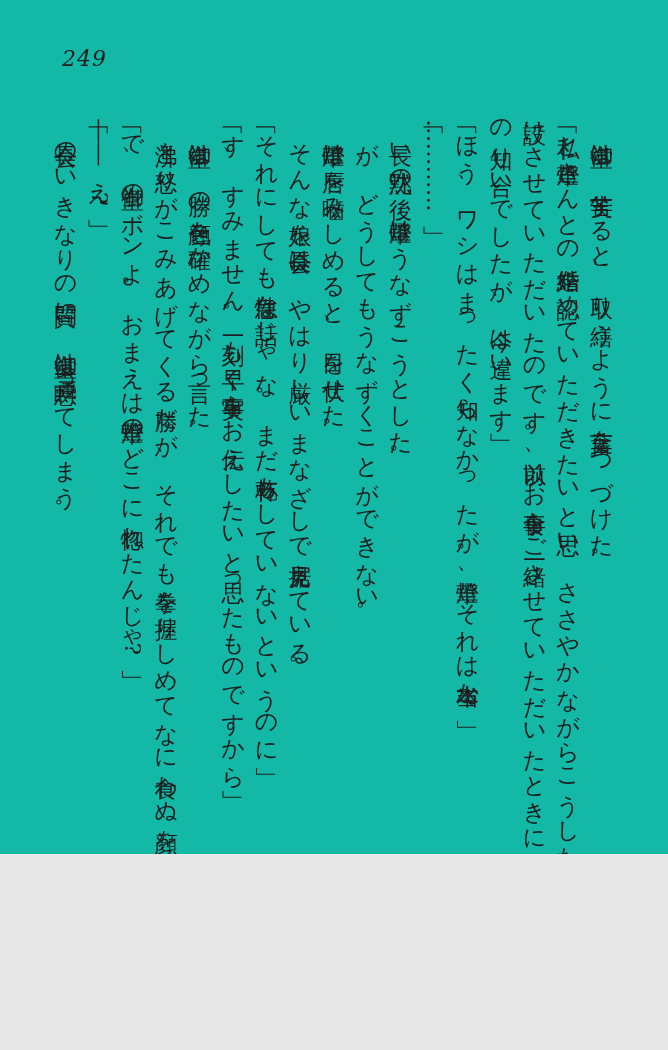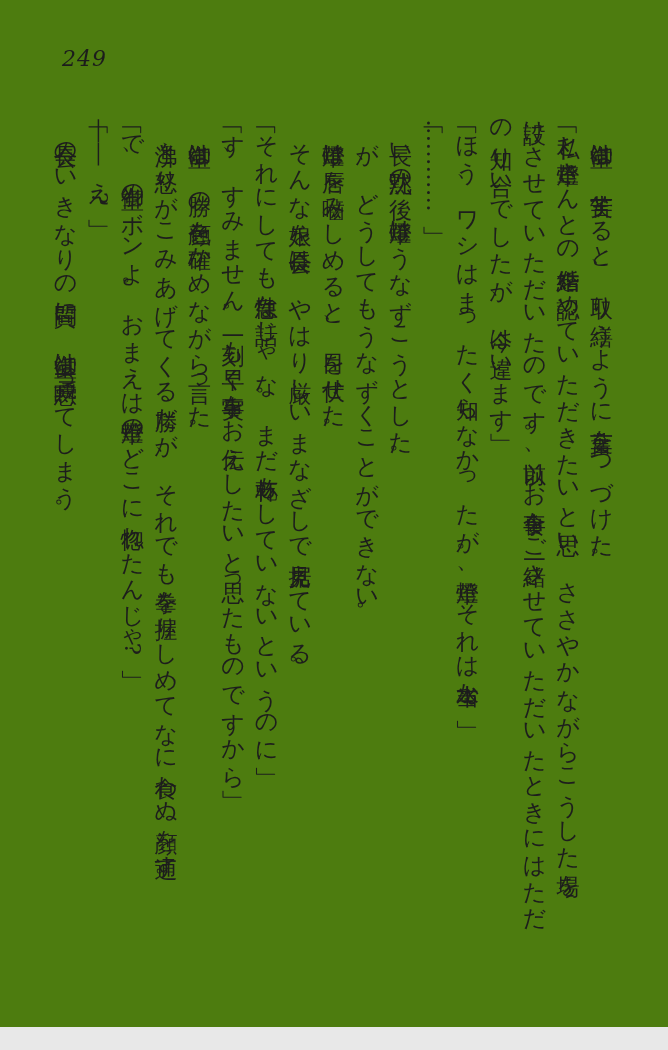--- a/index.html
+++ b/index.html
@@ -3,22 +3,22 @@
 <meta charset="utf-8">
 <style>
   html, body {
     margin: 0;
     padding: 0;
     background: #e8e8e8;
   }
   .page {
     position: relative;
     width: 668px;
-    height: 1027px;
-    background: #4d7c0f;
+    height: 854px;
+    background: #14b8a6;
     overflow: hidden;
     font-family: "DejaVu Serif", "Liberation Serif", serif;
   }
   .page-number {
     position: absolute;
     left: 62px;
     top: 46px;
     font-size: 22px;
     font-style: italic;
     letter-spacing: 1px;

